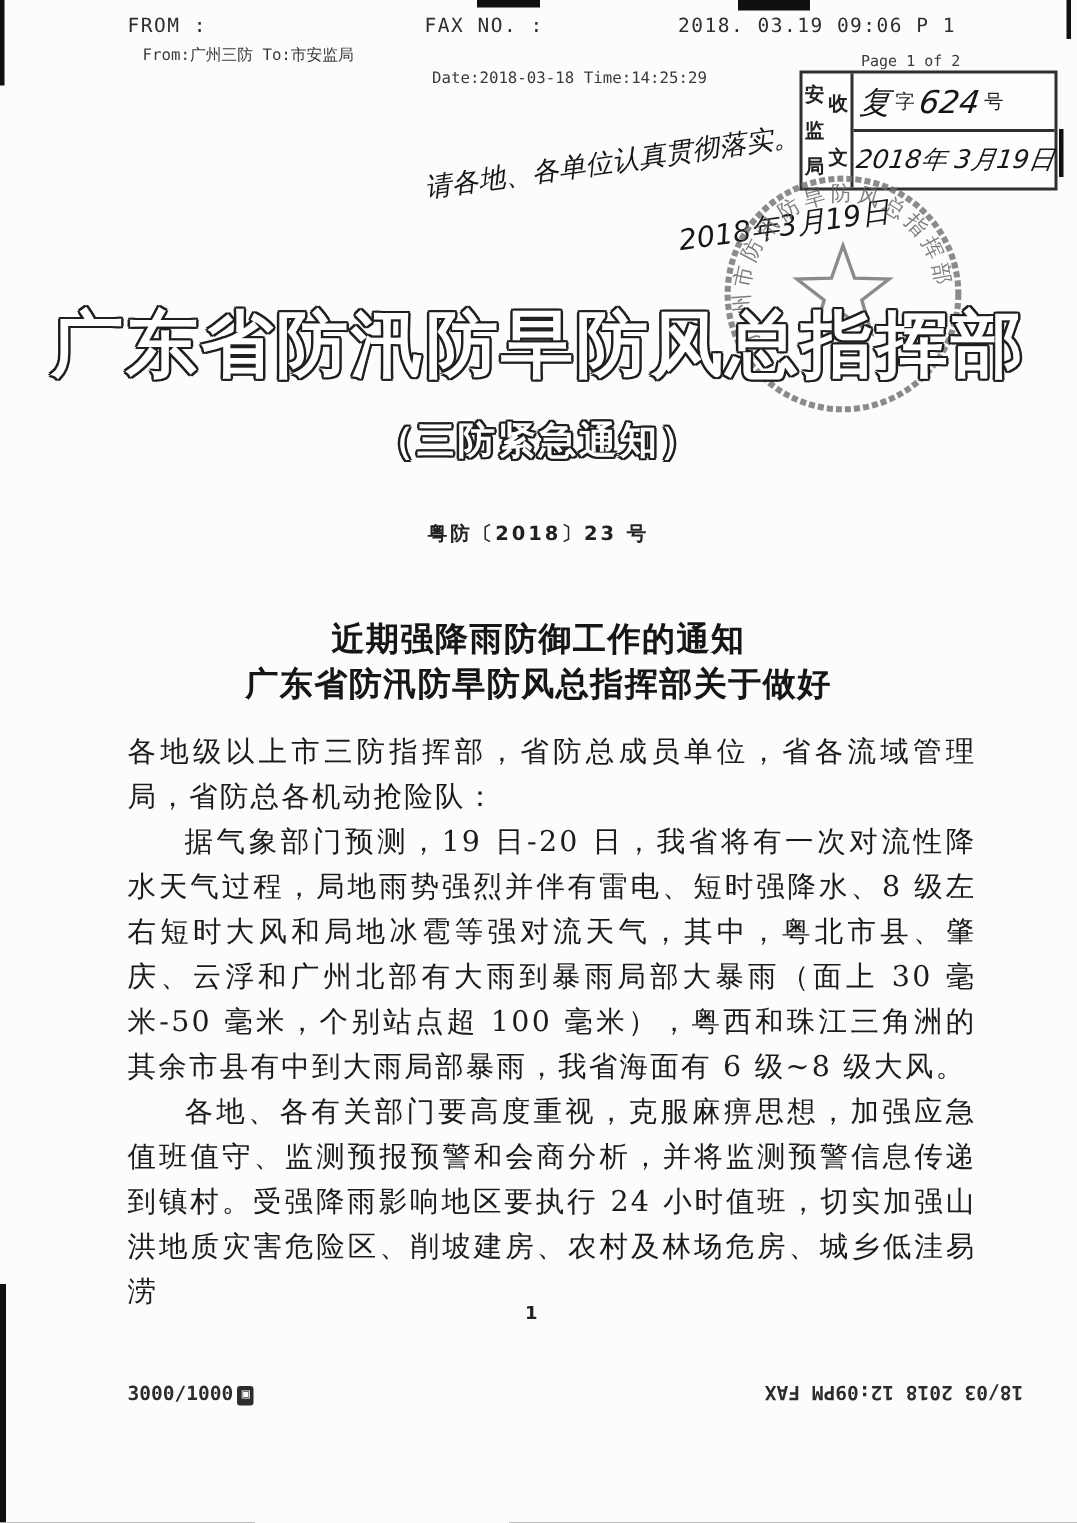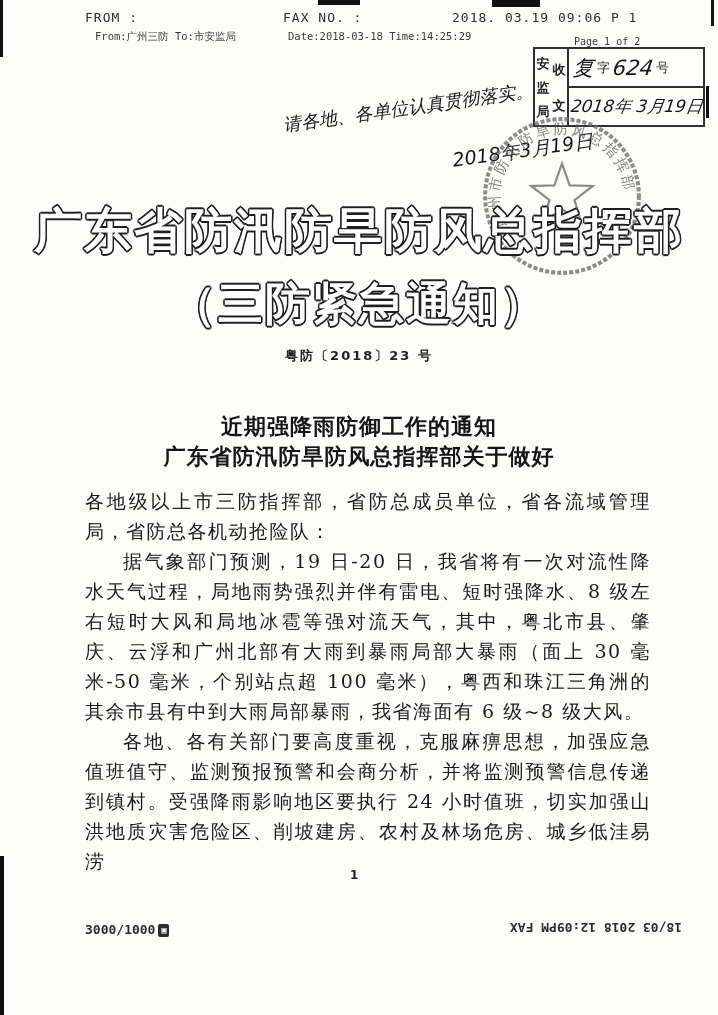--- a/index.html
+++ b/index.html
@@ -14,21 +14,21 @@
   }
   
   .fax-row1 { position:absolute; top:10px; left:0; width:100%;
     font-family:"DejaVu Sans Mono", monospace; font-size:13px; color:#2e2e2e; letter-spacing:1px; }
   .fax-row1 .from  { position:absolute; left:85px;  top:0; }
   .fax-row1 .faxno { position:absolute; left:283px; top:0; }
   .fax-row1 .dt    { position:absolute; left:452px; top:0; }
   .fax-row2 { position:absolute; top:30px; left:0; width:100%;
     font-family:"DejaVu Sans Mono", monospace; font-size:10.5px; color:#3a3a3a; }
   .fax-row2 .fromto { position:absolute; left:95px;  top:0; }
-  .fax-row2 .dtline { position:absolute; left:288px; top:0;text-align:right; }
+  .fax-row2 .dtline { position:absolute; left:288px; top:16px;text-align:right; }
   .fax-row2 .page-of{ position:absolute; left:574px; top:6px; font-size:10px; }
 
   
   .artifact { position:absolute; background:#101010; }
 
   
   .stamp-box { position:absolute; left:533px; top:47px; width:168px; height:76px;
     border:2px solid #2f2f2f; display:flex; background:rgba(255,255,255,.6); }
   .stamp-left { width:36px; border-right:2px solid #2f2f2f; display:flex; }
   .stamp-col { flex:1; display:flex; flex-direction:column; align-items:center; justify-content:space-around;
@@ -49,21 +49,21 @@
 
   
   .seal { position:absolute; left:476px; top:110px; width:172px; height:172px; opacity:.8; }
 
   
   .main-title { position:absolute; left:0; top:206px; width:100%; text-align:center;
     font-weight:800; letter-spacing:2px; color:#ffffff;
     text-shadow:1.6px 0 0 #1f1f1f,-1.6px 0 0 #1f1f1f,0 1.6px 0 #1f1f1f,0 -1.6px 0 #1f1f1f,
                 1.2px 1.2px 0 #1f1f1f,-1.2px -1.2px 0 #1f1f1f,1.2px -1.2px 0 #1f1f1f,-1.2px 1.2px 0 #1f1f1f; }
   .main-title .t1 { font-size:48px; line-height:1; }
-  .main-title .t2 { font-size:45px; line-height:1; margin-top:27px; }
+  .main-title .t2 { font-size:25px; line-height:1; margin-top:27px; }
 
   
   .doc-number { position:absolute; left:0; top:347px; width:100%; text-align:center;
     font-size:13px; font-weight:bold; letter-spacing:2px; color:#222; }
 
   
   .heading { position:absolute; left:0; top:412px; width:100%; text-align:center;
     font-size:22px; font-weight:bold; line-height:30px; letter-spacing:1px; color:#161616; }
 
   

